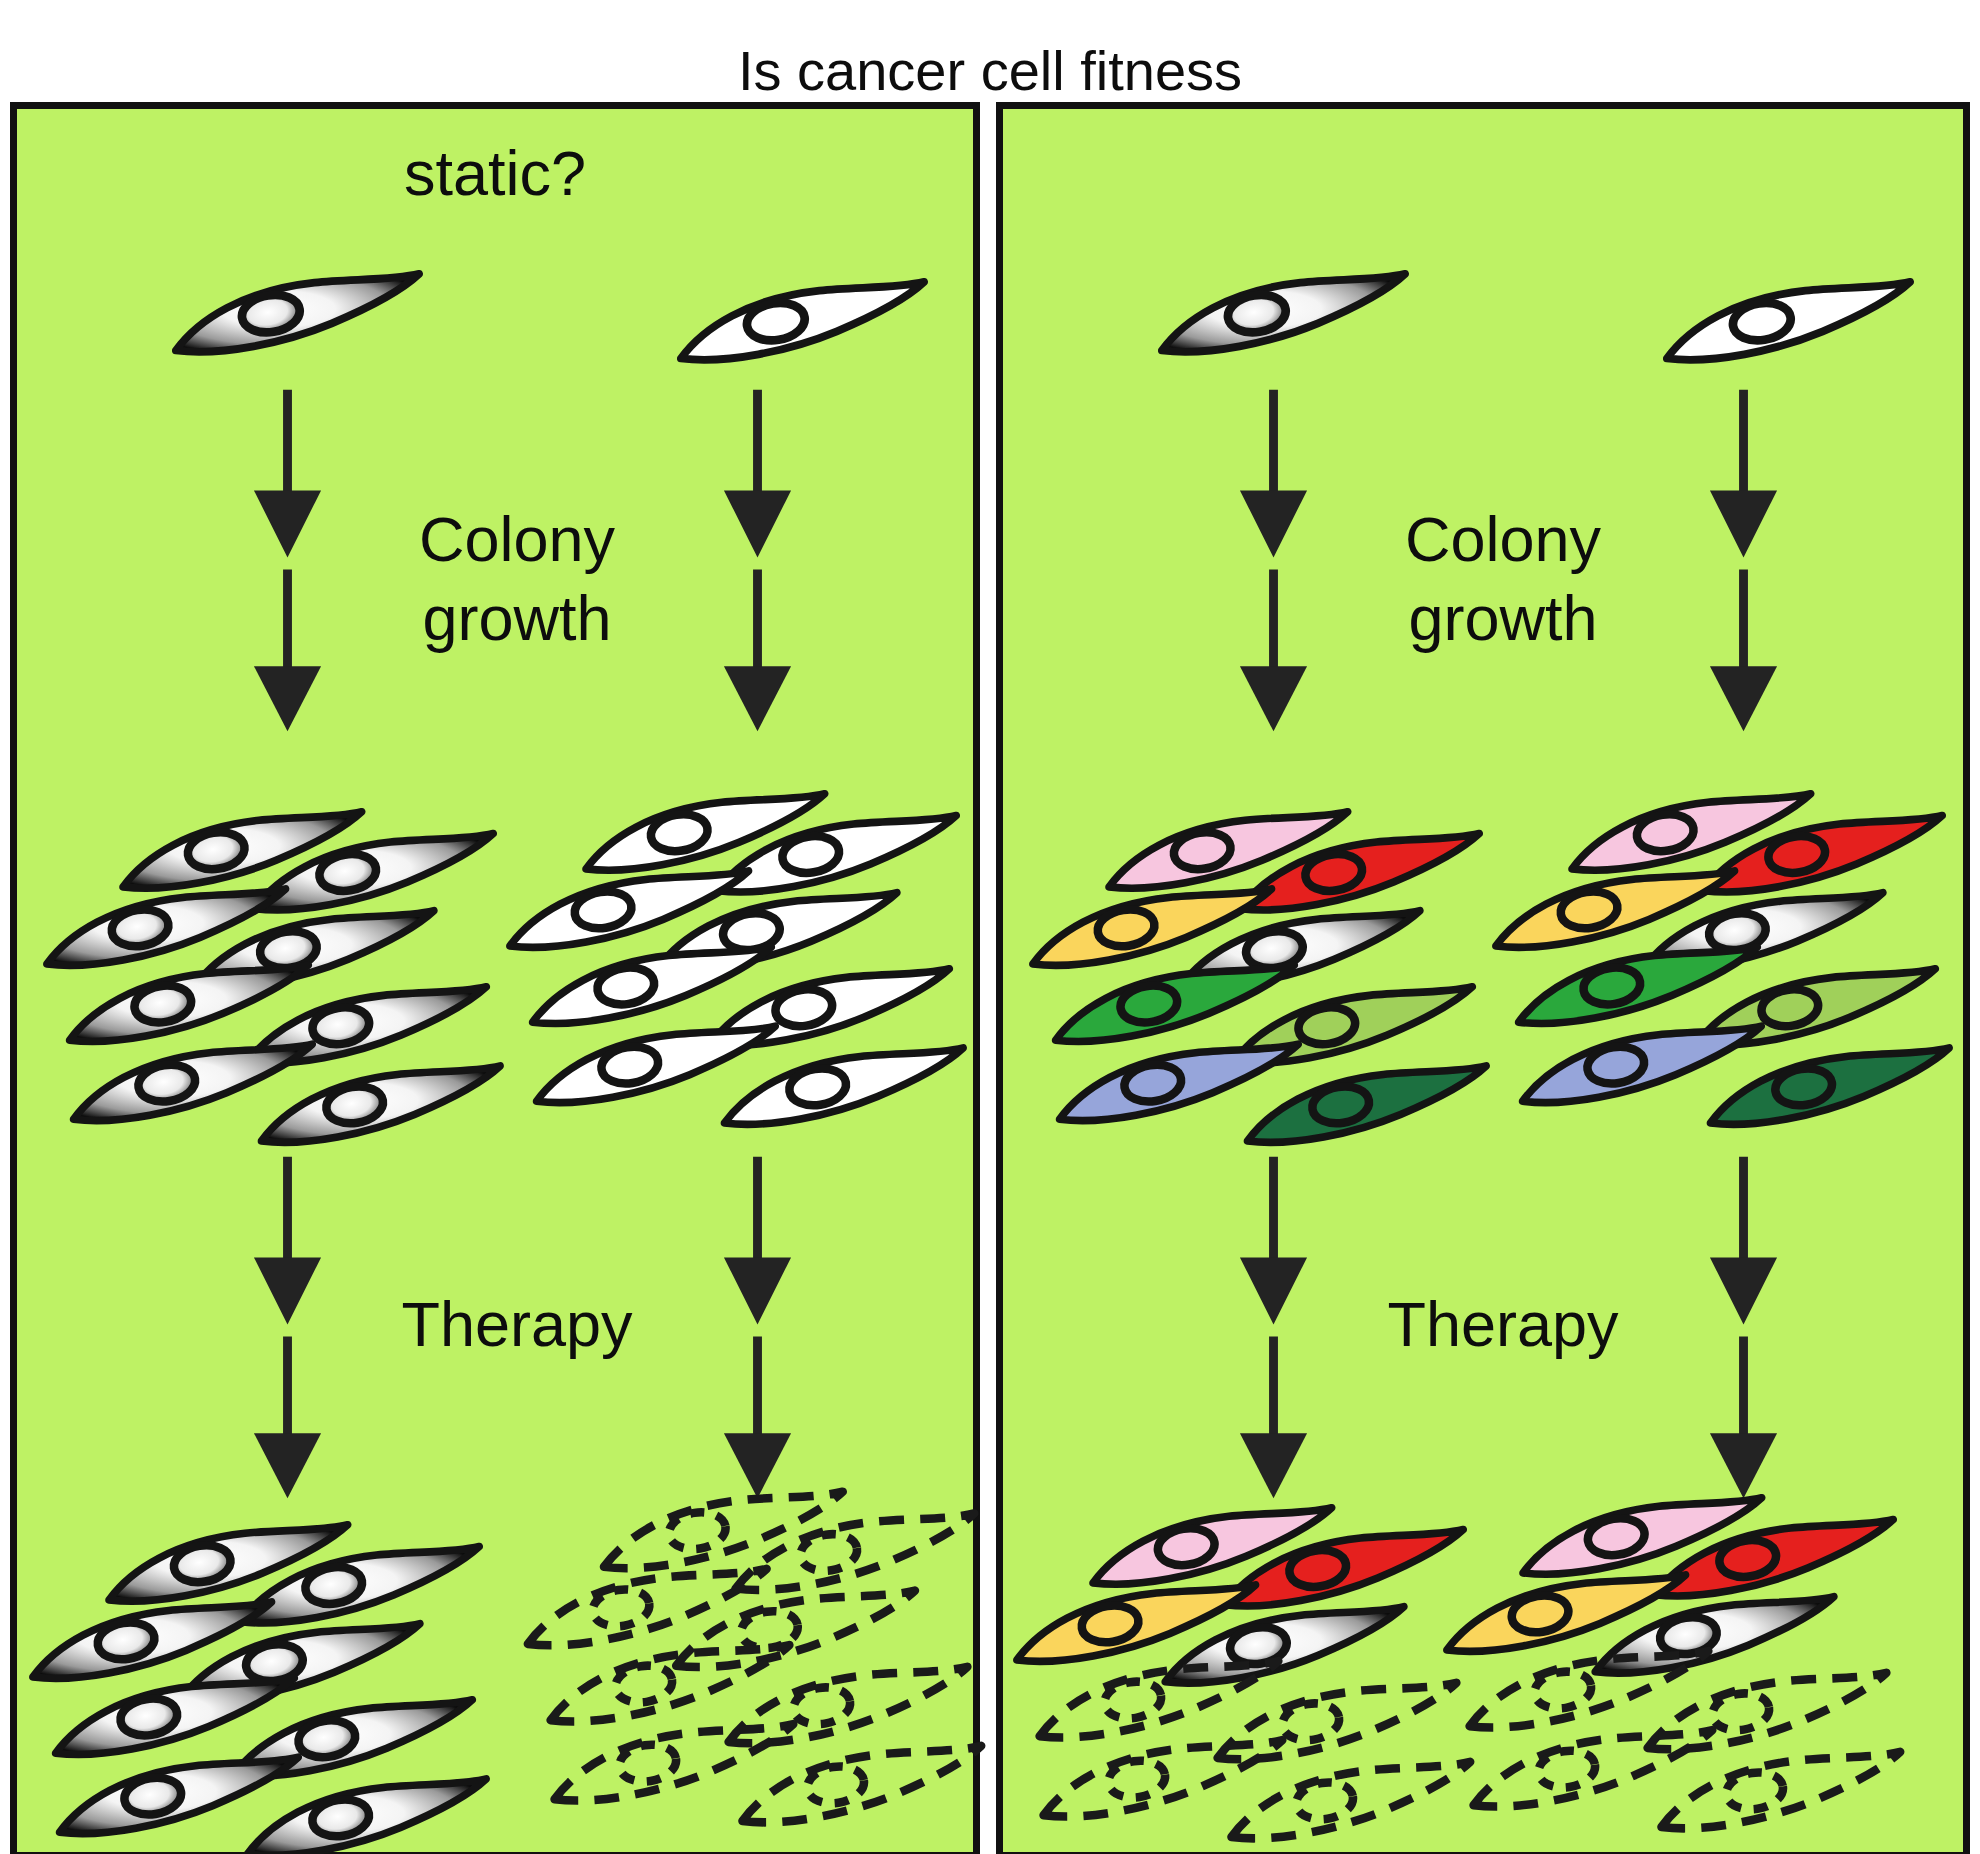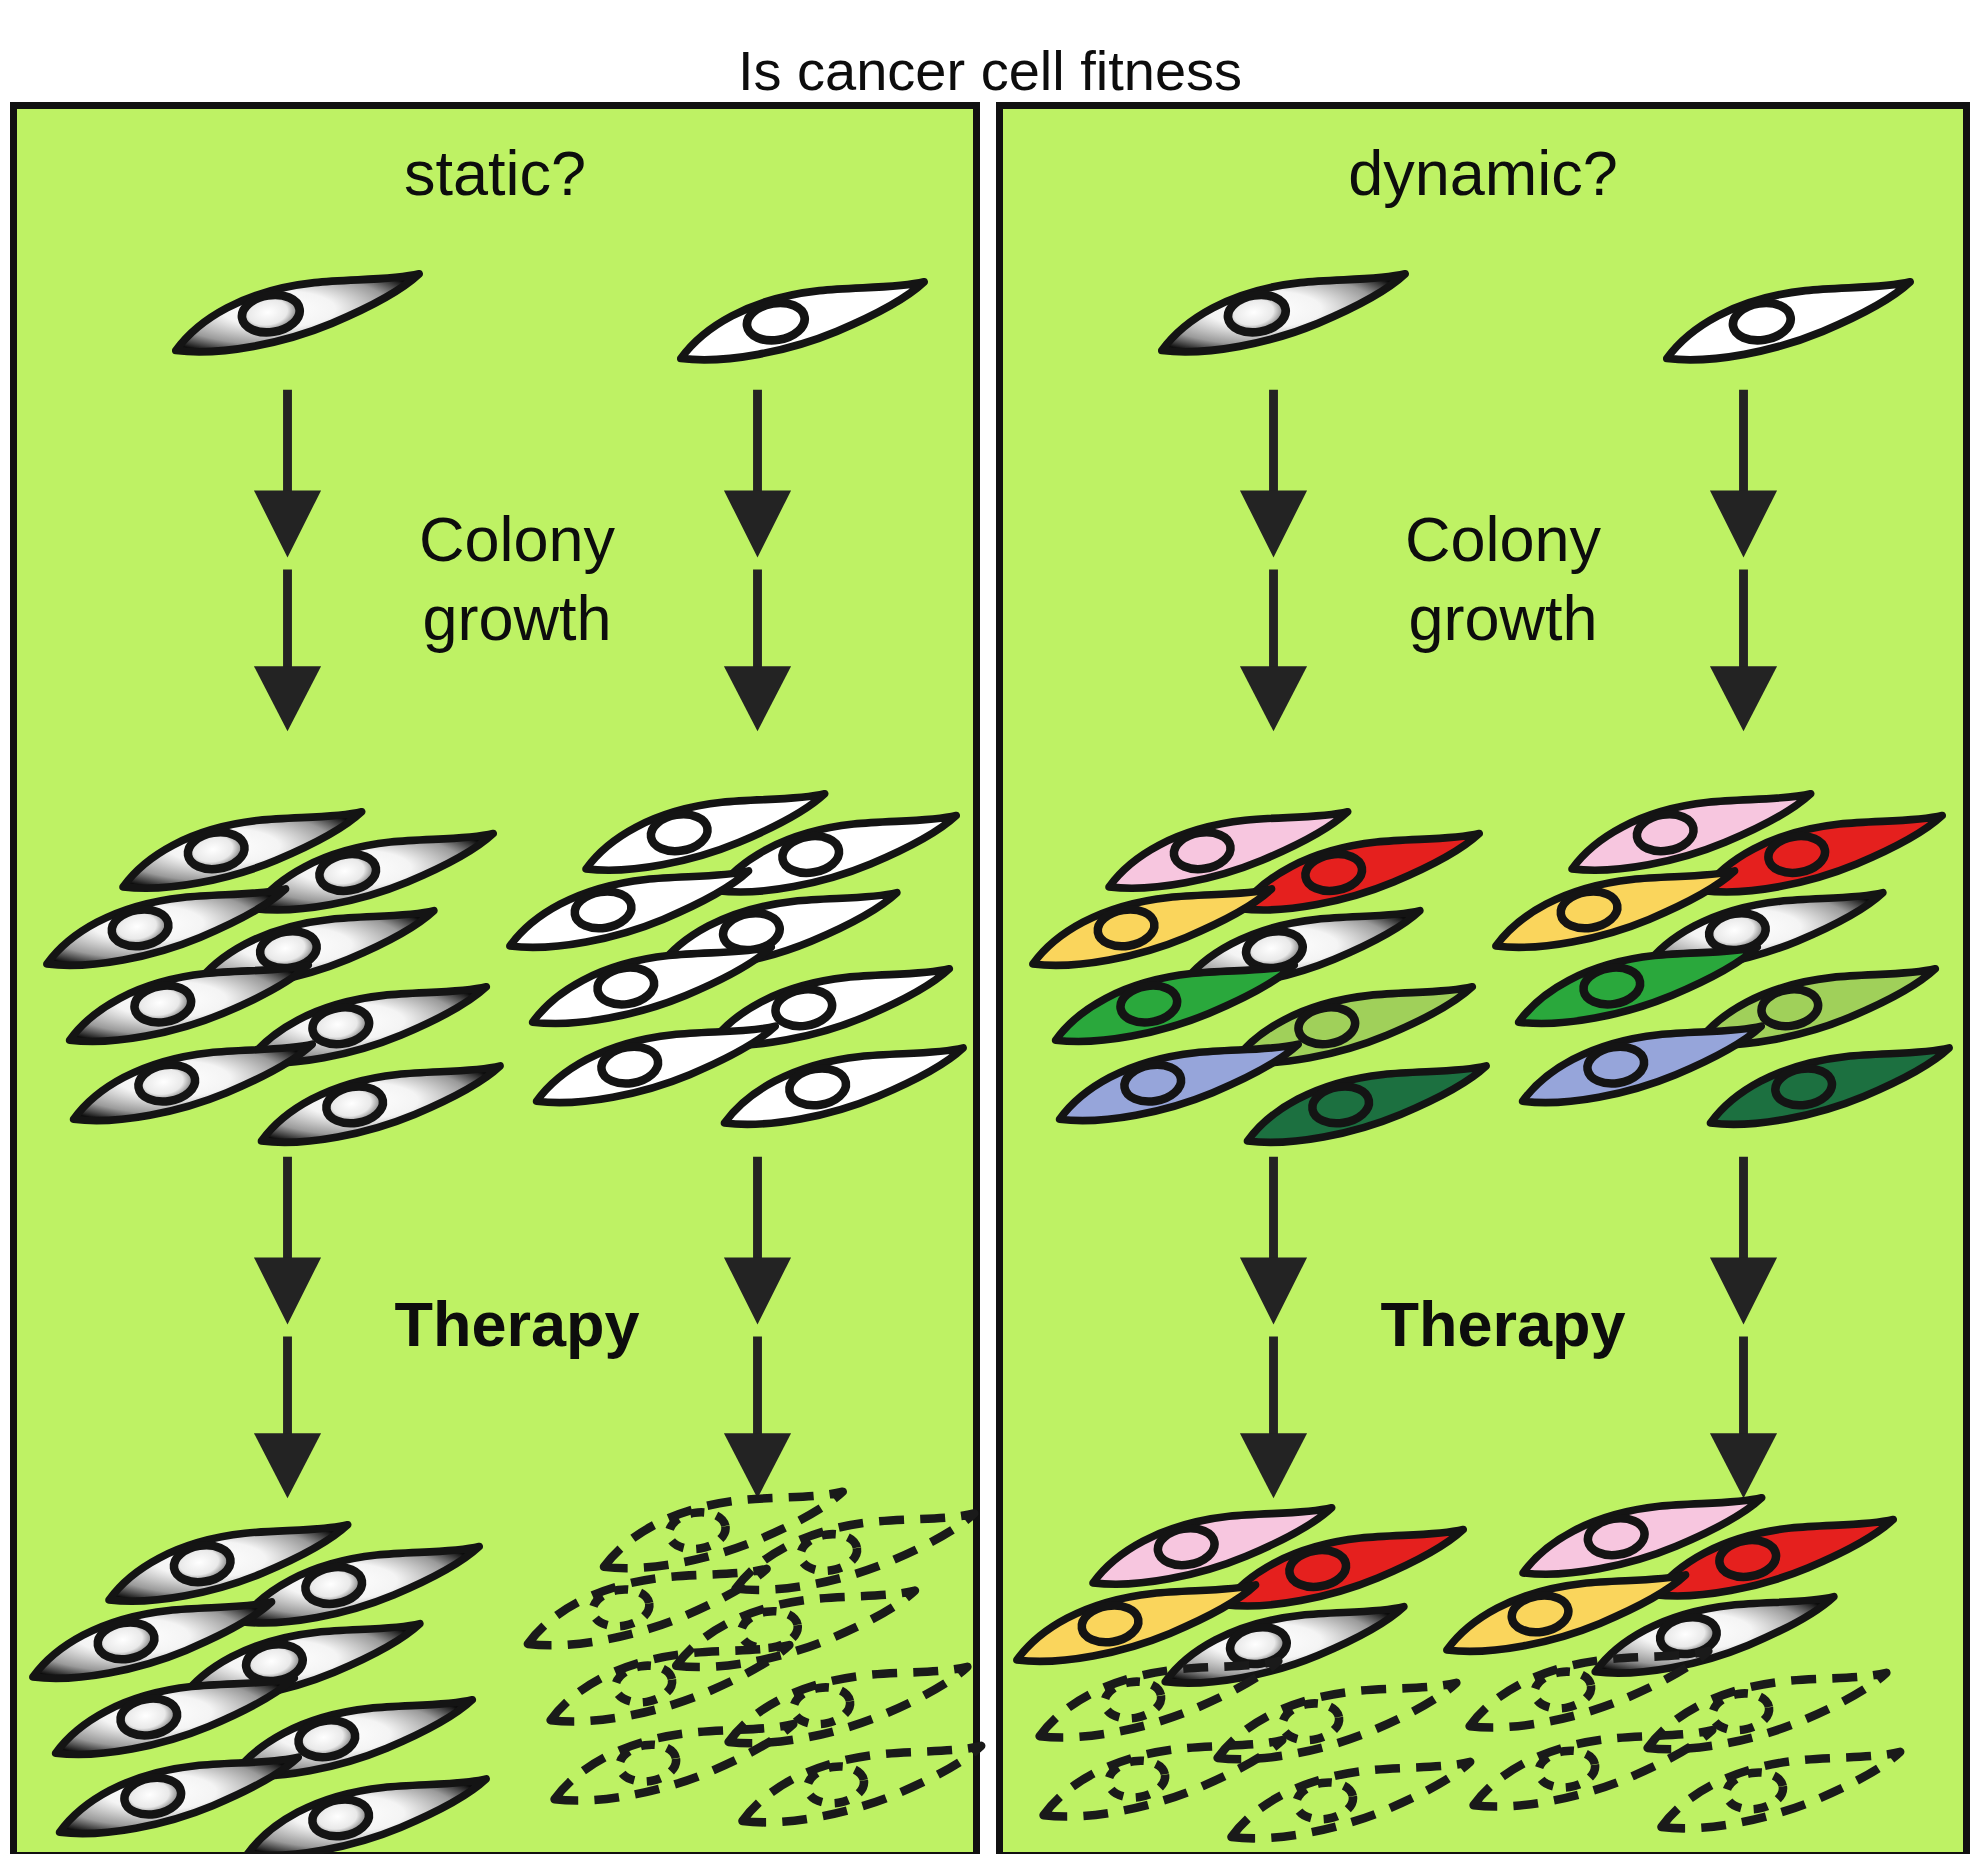--- a/index.html
+++ b/index.html
@@ -28,21 +28,21 @@
   .arrows{position:absolute;width:79px;height:343px;overflow:visible;}
   .col1{left:231px;}
   .col2{left:701px;}
   .growth-arrows{top:280px;}
   .therapy-arrows{top:1047px;}
   .stage-label{
     position:absolute;left:317px;width:366px;text-align:center;
     font-size:63px;line-height:79px;color:#0d0d0d;
   }
   .label-growth{top:362px;margin-top:29px;}
-  .label-therapy{top:1176px;font-weight:bold;}
+  .label-therapy{top:1176px;}
   .colony{position:absolute;width:515px;height:356px;overflow:visible;}
   .g1{left:2px;top:698px;}
   .g2{left:465px;top:680px;}
   .static .t1{left:-12px;top:1411px;}
   .static .t2{left:483px;top:1378px;}
   .dynamic .t1{left:-14px;top:1394px;}
   .dynamic .t2{left:416px;top:1384px;}
   svg{display:block;}
 </style>
 </head>
@@ -156,21 +156,20 @@
       <use href="#celldead" xlink:href="#celldead" transform="translate(23,78) scale(0.9615384615384616)"></use>
       <use href="#celldead" xlink:href="#celldead" transform="translate(173,100) scale(0.9615384615384616)"></use>
       <use href="#celldead" xlink:href="#celldead" transform="translate(46,155) scale(0.9615384615384616)"></use>
       <use href="#celldead" xlink:href="#celldead" transform="translate(226,177) scale(0.9615384615384616)"></use>
       <use href="#celldead" xlink:href="#celldead" transform="translate(50,235) scale(0.9615384615384616)"></use>
       <use href="#celldead" xlink:href="#celldead" transform="translate(240,257) scale(0.9615384615384616)"></use>
     </svg>
 </section>
 
 <section class="panel dynamic">
-  <h2 class="panel-label">dynamic?</h2>
 
   <svg class="cell seed1" viewBox="0 0 260 100">
       <use href="#cellgrad" xlink:href="#cellgrad" transform="translate(0,0) scale(1)"></use>
     </svg>
   <svg class="cell seed2" viewBox="0 0 260 100">
       <use href="#cellshape" xlink:href="#cellshape" transform="translate(0,0) scale(1)" style="color: rgb(255, 255, 255);"></use>
     </svg>
 
   <svg class="arrows growth-arrows col1" viewBox="0 0 80 346">
       <use href="#arrow2x"></use>

